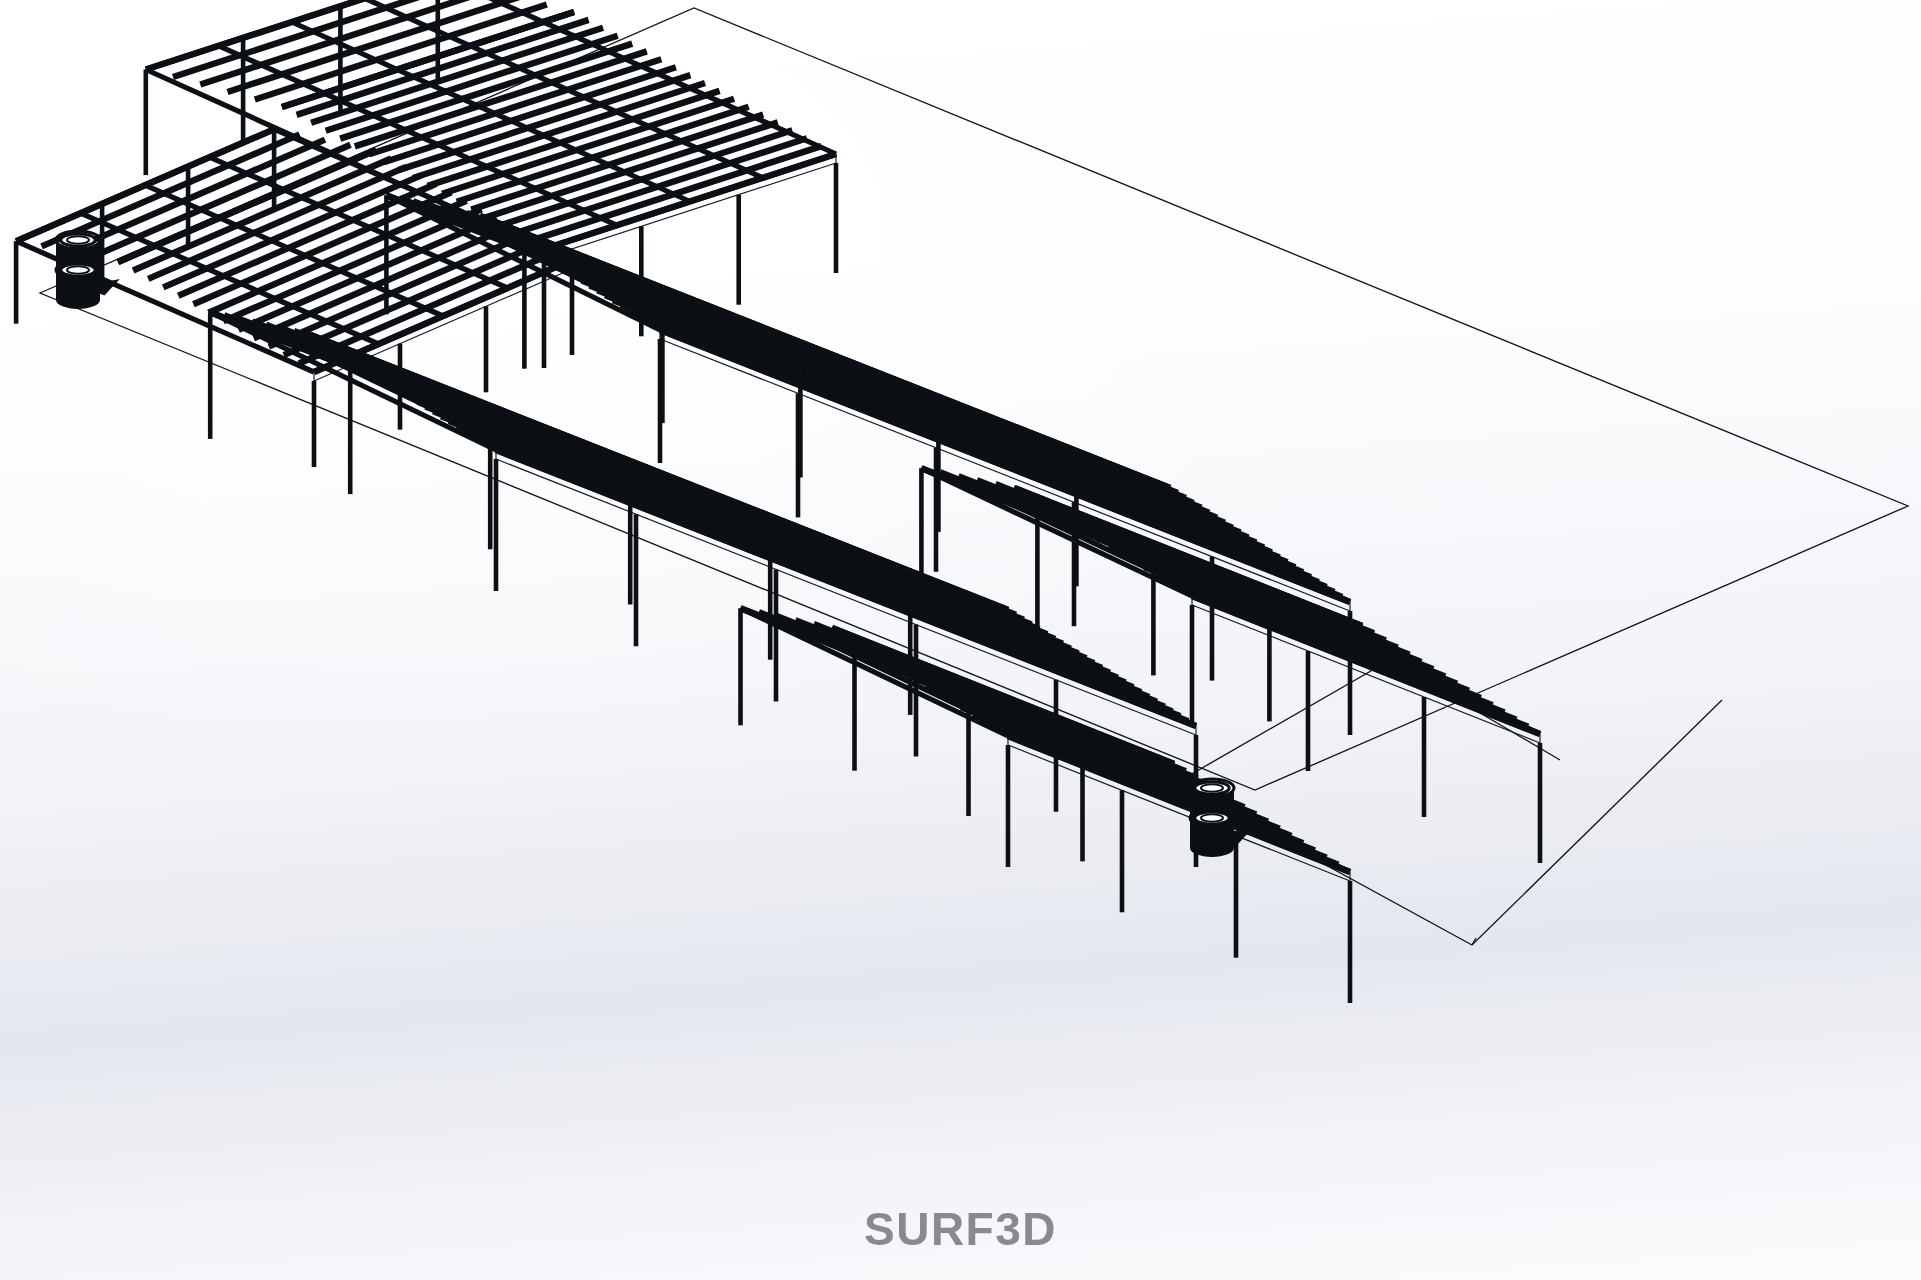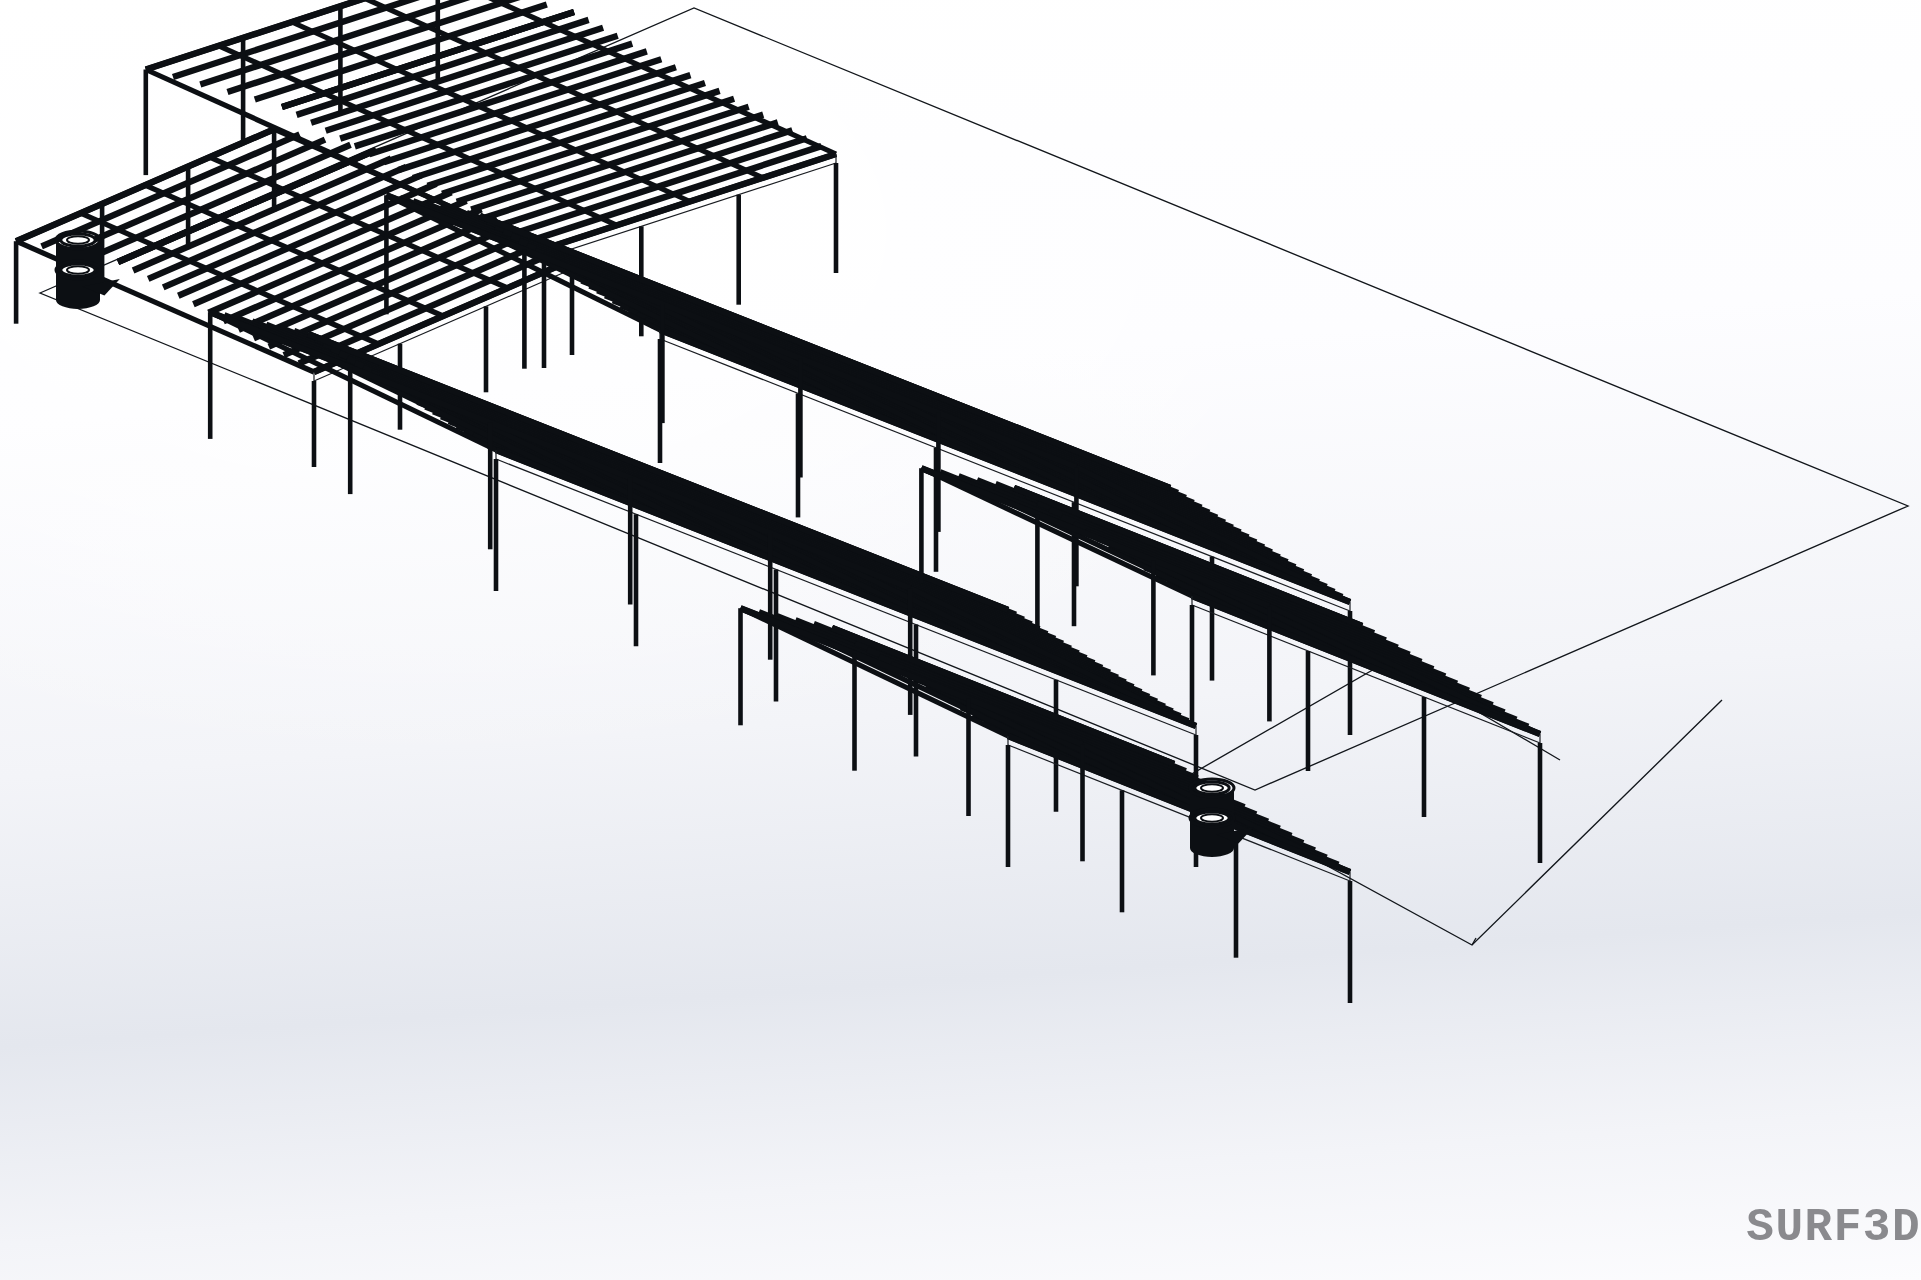--- a/index.html
+++ b/index.html
@@ -39,28 +39,27 @@
   #scene {
     position: absolute;
     inset: 0;
     display: block;
   }
   #watermark {
     position: absolute;
     left: 0;
     right: 0;
     top: 1202px;
-    text-align: right;
+    text-align: center;
     font-size: 46px;
     font-weight: bold;
     letter-spacing: 1.5px;
     color: #8a8a8e;
     user-select: none;
     pointer-events: none;
-    font-family: Liberation Mono, monospace;
   }
   .ground { fill: none; stroke: #12161b; stroke-width: 1.35; stroke-linejoin: miter; }
   .member { stroke: #0c0f13; fill: none; stroke-linecap: butt; }
   .purlin { stroke-width: 6.4; }
   .beam   { stroke-width: 6.0; }
   .rafter { stroke-width: 5.2; }
   .post   { stroke-width: 4.6; }
   .hairline { stroke: #1a1d22; stroke-width: 1.2; fill: none; }
   .drumring { stroke: #0c0f13; fill: #ffffff; stroke-width: 3.0; }
   .drumbody { fill: #0c0f13; }

